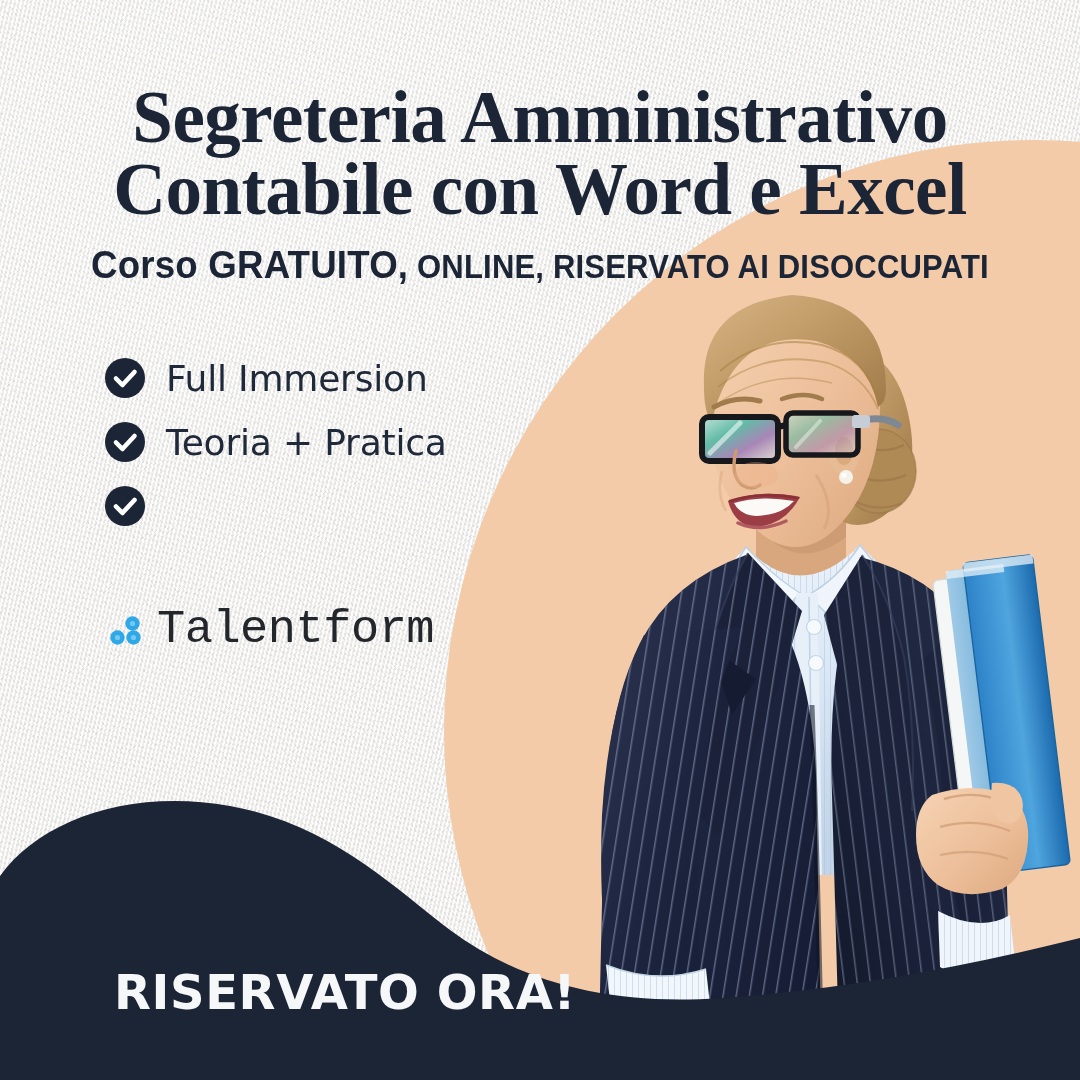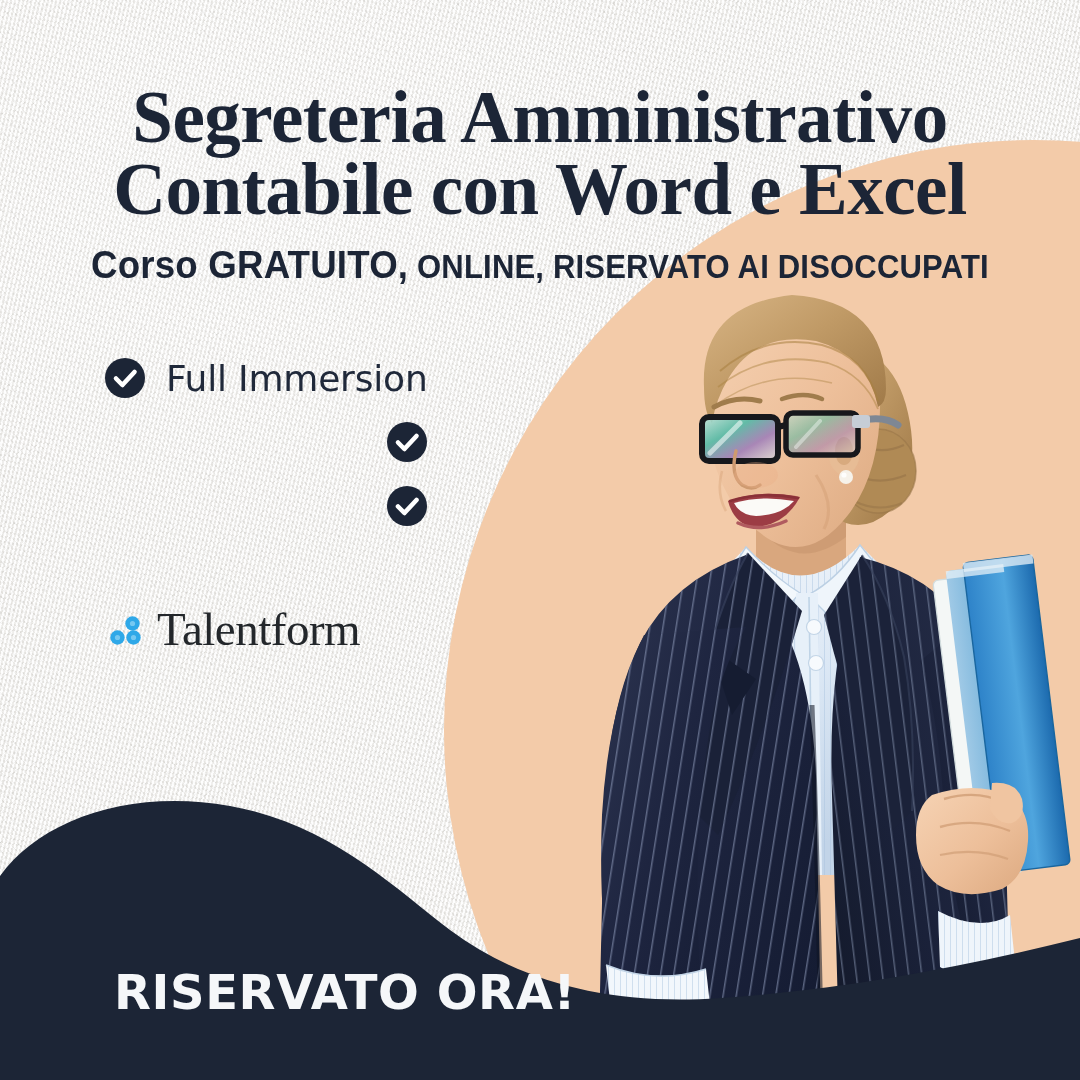--- a/index.html
+++ b/index.html
@@ -89,38 +89,38 @@
     font-size:33px;
     letter-spacing:0.2px;
     transform:scaleX(0.94);
   }
   .subtitle .lead { font-size:39px; }
 
   
   .benefits {
     position:absolute; left:104px; top:357px;
     z-index:5;
-    display:flex; flex-direction:column; gap:22px;align-items:flex-end;
+    display:flex; flex-direction:column; gap:22px;
   }
   .benefit-row { display:flex; align-items:center; gap:20px; }
   .check-icon { width:42px; height:42px; flex:0 0 42px; display:block; }
   .benefit-label {
     font-family:"DejaVu Sans", sans-serif;
     font-weight:400;
     font-size:36px;
     color:#20293A;
     letter-spacing:-0.2px;
     white-space:nowrap;
   }
 
   
   .logo { position:absolute; left:108px; top:606px; z-index:5; display:flex; align-items:center; gap:9px; }
   .logo-mark { width:40px; height:40px; flex:0 0 40px; }
   .logo-word {
-    font-family:Liberation Serif, serif;
+    font-family:Liberation Mono, monospace;
     font-weight:300;
     font-size:47px;
     color:#23272B;
     letter-spacing:-0.5px;
     line-height:1;
   }
 
   
   .cta {
     position:absolute; left:114px; top:964px;
@@ -343,20 +343,21 @@
         <circle cx="21" cy="21" r="20" fill="#1C2536"></circle>
         <path d="M12 21.5 L18.4 28 L30.5 15" fill="none" stroke="#FFFFFF" stroke-width="4.6" stroke-linecap="round" stroke-linejoin="round"></path>
       </svg>
       <span class="benefit-label">Full Immersion</span>
     </li>
     <li class="benefit-row">
       <svg class="check-icon" viewBox="0 0 42 42" xmlns="http://www.w3.org/2000/svg">
         <circle cx="21" cy="21" r="20" fill="#1C2536"></circle>
         <path d="M12 21.5 L18.4 28 L30.5 15" fill="none" stroke="#FFFFFF" stroke-width="4.6" stroke-linecap="round" stroke-linejoin="round"></path>
       </svg>
+      <span class="benefit-label">Teoria + Pratica</span>
     </li>
     <li class="benefit-row">
       <svg class="check-icon" viewBox="0 0 42 42" xmlns="http://www.w3.org/2000/svg">
         <circle cx="21" cy="21" r="20" fill="#1C2536"></circle>
         <path d="M12 21.5 L18.4 28 L30.5 15" fill="none" stroke="#FFFFFF" stroke-width="4.6" stroke-linecap="round" stroke-linejoin="round"></path>
       </svg>
     </li>
   </ul>
 
   <div class="logo">

